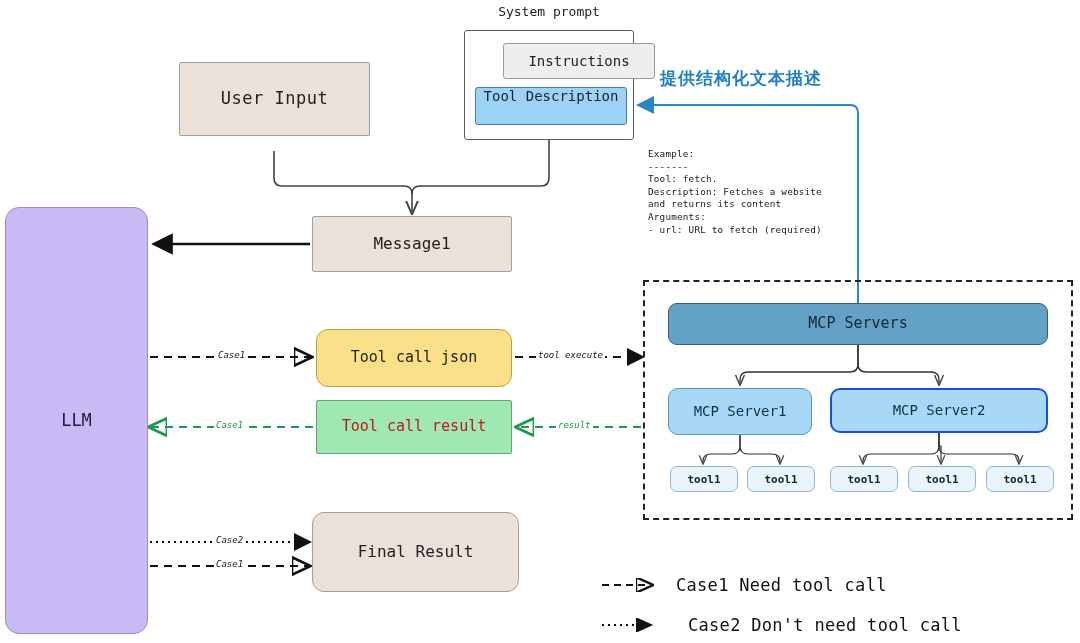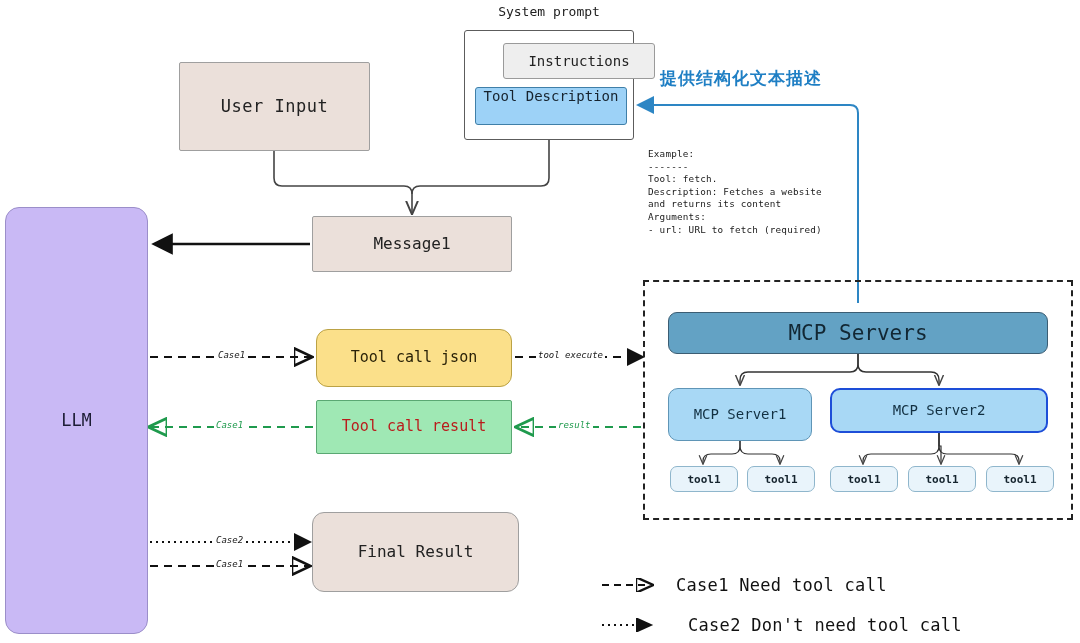--- a/index.html
+++ b/index.html
@@ -10,21 +10,21 @@
 
   .node{position:absolute;box-sizing:border-box;display:flex;align-items:center;
         justify-content:center;text-align:center;}
   .node span{display:block;line-height:1.15;}
 
   
   .beige{background:#ebe0da;border:1px solid #9f9f9f;color:#222;}
   .rounded{border-radius:12px;align-items:center;}
   .sq{border-radius:2px;}
 
-  #user-input{left:179px;top:62px;width:191px;height:89px;font-size:17px;letter-spacing:.5px;}
+  #user-input{left:179px;top:62px;width:191px;height:74px;font-size:17px;letter-spacing:.5px;}
   #message1{left:312px;top:216px;width:200px;height:56px;font-size:16px;}
   #final-result{left:312px;top:512px;width:207px;height:80px;font-size:16px;}
 
   #llm{left:5px;top:207px;width:143px;height:427px;background:#c9b9f5;
        border:1px solid #9b8ec9;border-radius:14px;color:#1d1d35;font-size:17px;}
 
   #sysprompt-title{left:464px;top:3px;width:170px;height:18px;font-size:13px;color:#222;}
   #sysprompt{left:464px;top:30px;width:170px;height:110px;background:#ffffff;
              border:1px solid #5c5c5c;border-radius:3px;display:block;}
   #instructions{position:absolute;left:10px;top:12px;width:150px;height:34px;
@@ -44,23 +44,23 @@
 
   #tool-call-json{left:316px;top:329px;width:196px;height:58px;background:#fbe08a;
       border:1px solid #bba245;border-radius:12px;color:#2a2208;font-size:15px;}
   #tool-call-result{left:316px;top:400px;width:196px;height:54px;background:#9fe8b4;
       border:1px solid #5aa873;border-radius:2px;color:#b91c1c;font-size:15px;}
 
   
   #mcp-area{position:absolute;left:643px;top:280px;width:426px;height:236px;
       border:2px dashed #222;background:transparent;}
 
-  #mcp-servers{left:668px;top:312px;width:380px;height:42px;background:#63a2c4;
-      border:1px solid #3b5d73;border-radius:9px;color:#122733;font-size:21px;}
-  #mcp-server1{left:668px;top:388px;width:144px;height:53px;background:#a8d8f5;
+  #mcp-servers{left:668px;top:303px;width:380px;height:42px;background:#63a2c4;
+      border:1px solid #3b5d73;border-radius:9px;color:#122733;font-size:15px;}
+  #mcp-server1{left:668px;top:388px;width:144px;height:47px;background:#a8d8f5;
       border:1px solid #5f95b6;border-radius:10px;color:#123042;font-size:14px;text-align:center;}
   #mcp-server2{left:830px;top:388px;width:218px;height:45px;background:#a8d8f5;
       border:2px solid #1d4ed8;border-radius:10px;color:#123042;font-size:14px;}
 
   .tool{position:absolute;top:466px;height:24px;width:66px;background:#e9f4fb;
       border:1px solid #8fb6cc;border-radius:7px;display:flex;align-items:center;
       justify-content:center;font-size:11px;font-weight:bold;color:#15242e;}
   .t0{left:670px;} .t1{left:747px;} .t2{left:830px;} .t3{left:908px;} .t4{left:986px;}
 
   

